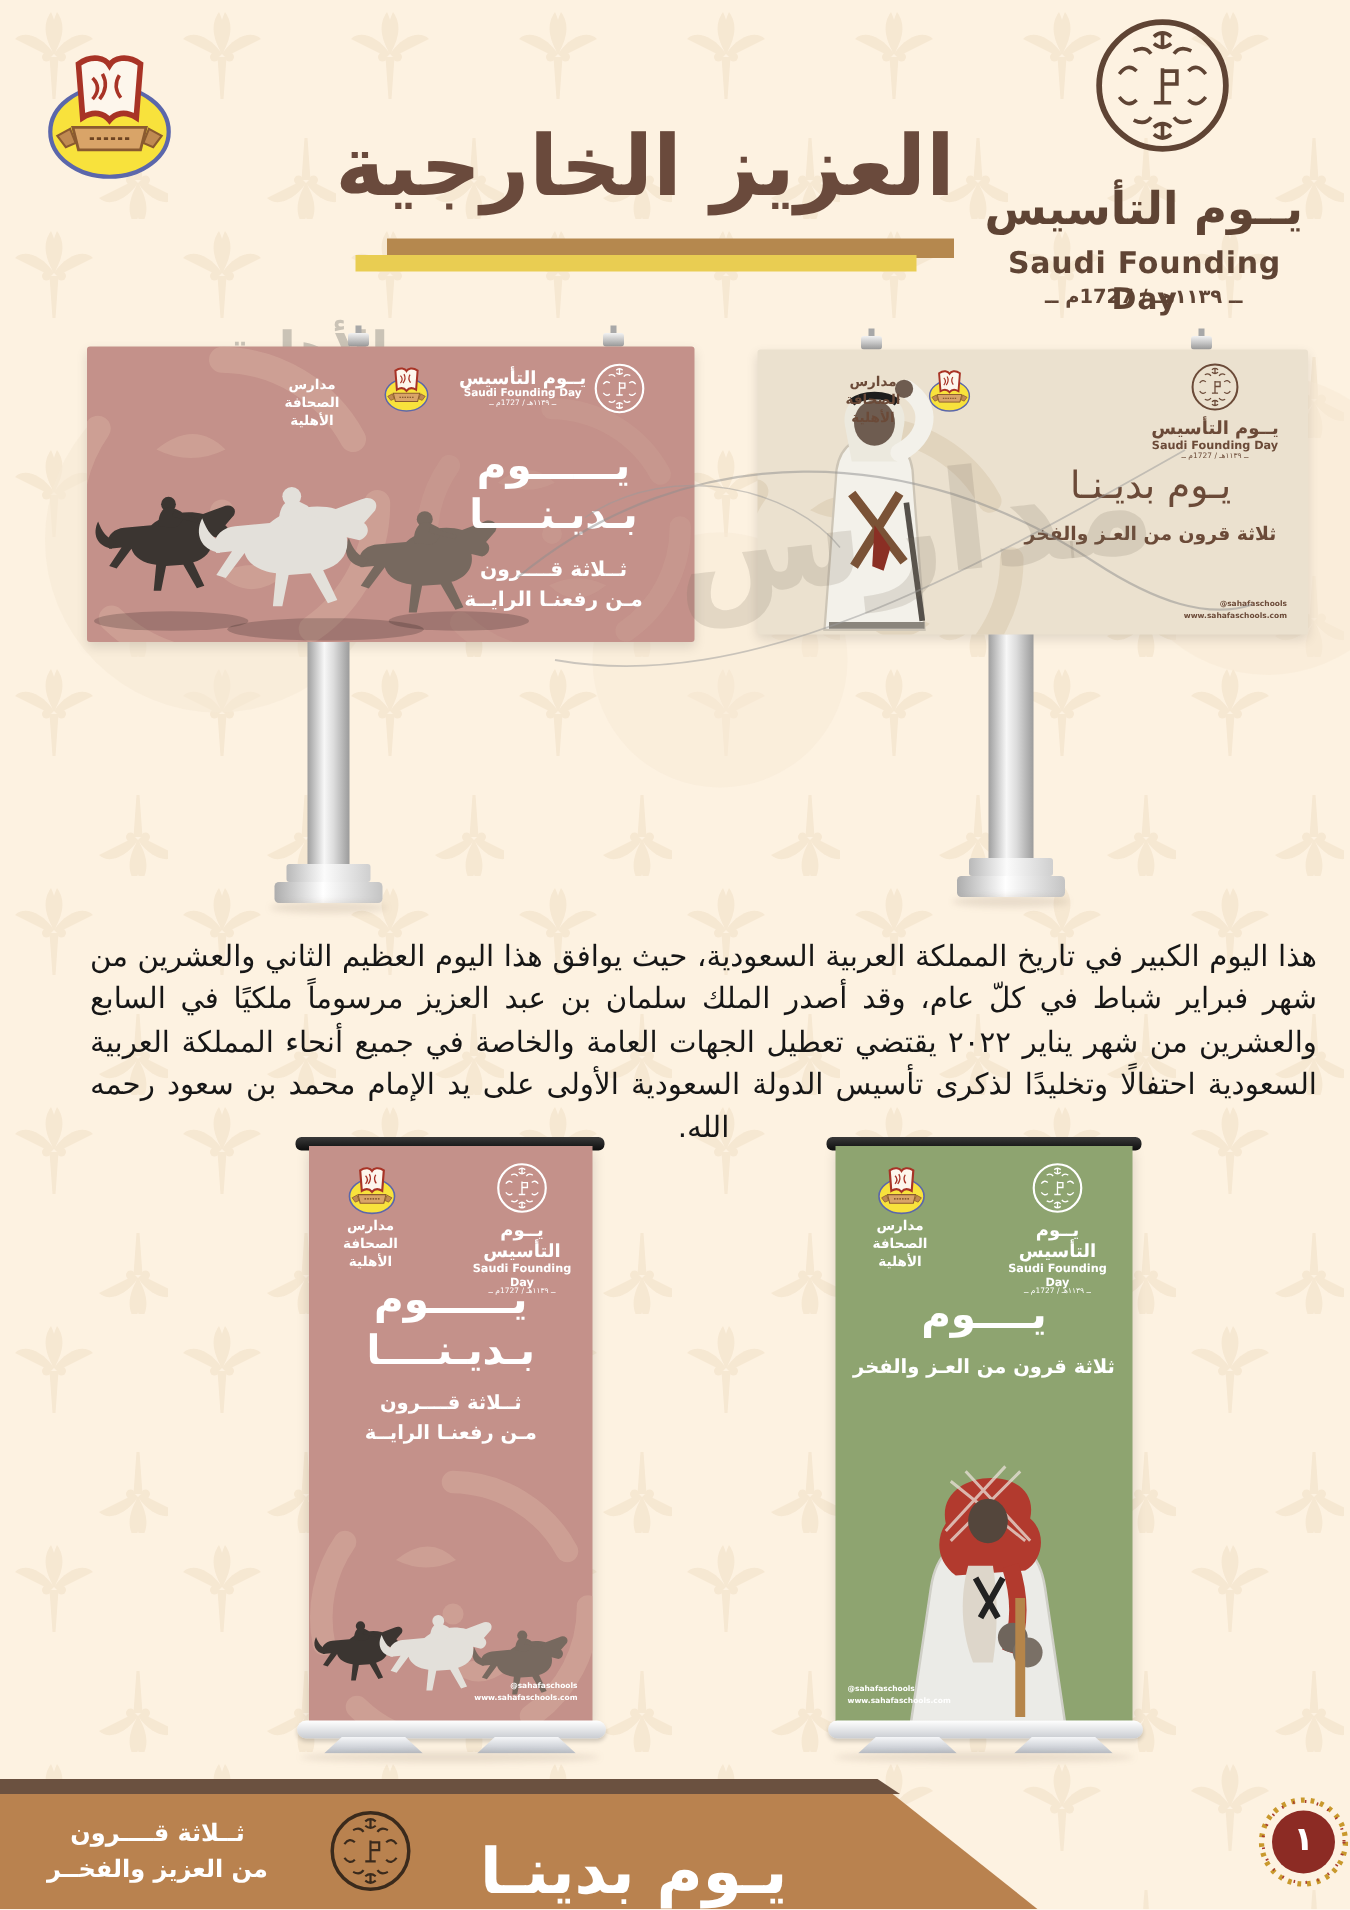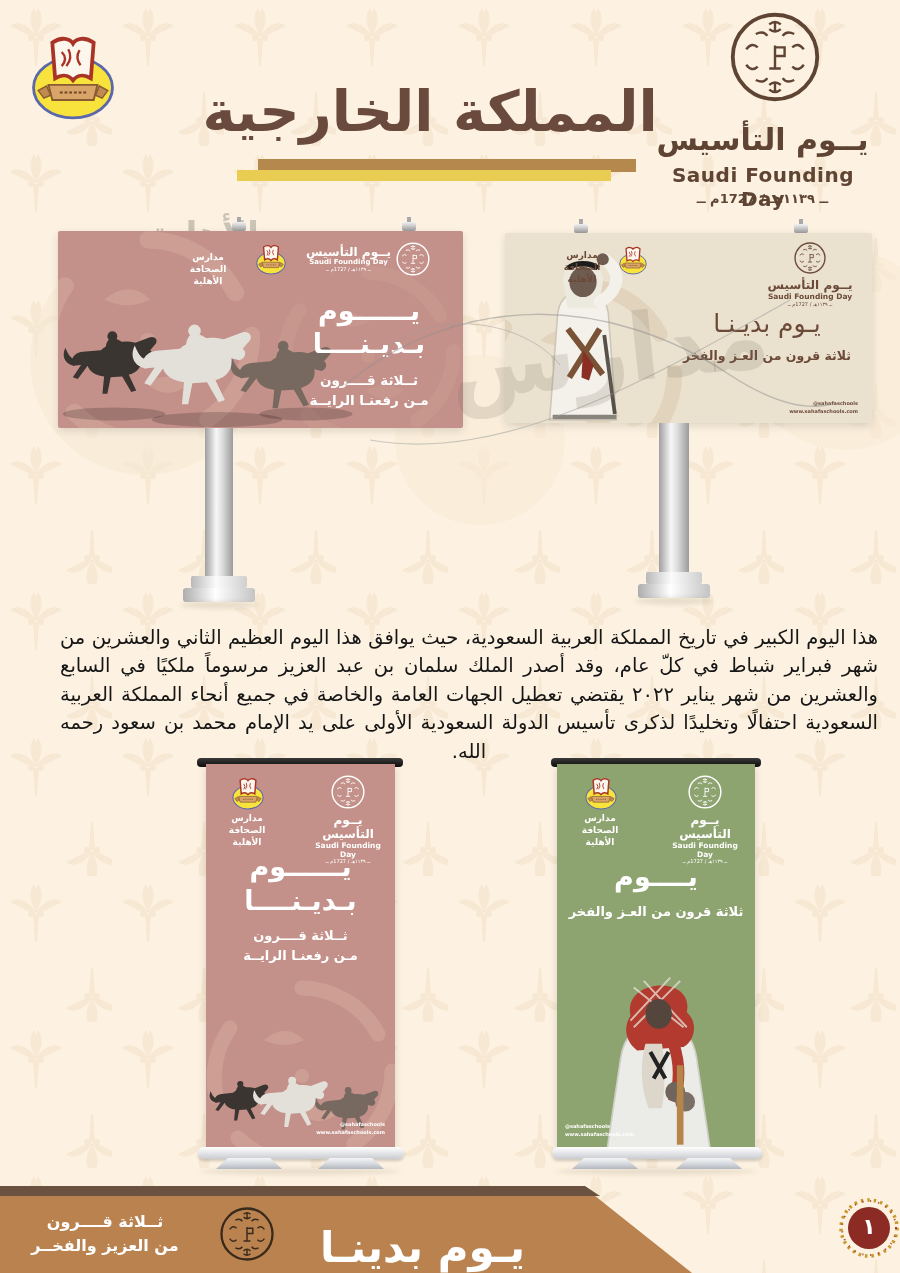--- a/index.html
+++ b/index.html
@@ -172,21 +172,21 @@
   </svg>
 
   <div class="soft-circle" style="left:30px;top:245px;width:230px;height:230px;opacity:.6"></div>
   <div class="soft-circle" style="left:745px;top:250px;width:200px;height:200px;opacity:.55"></div>
   <div class="soft-circle" style="left:395px;top:355px;width:170px;height:170px;opacity:.5"></div>
 
   <svg class="abs" style="left:26px;top:30px" width="94" height="92" viewBox="0 0 100 95">
     <use href="#school"></use>
   </svg>
 
-  <h1 class="abs page-title">المملكة الخارجية</h1>
+  <h1 class="abs page-title">العزيز الخارجية</h1>
   <div class="abs bar-brown"></div>
   <div class="abs bar-gold"></div>
 
   <svg class="abs" style="left:727px;top:9px;color:#5f4434" width="96" height="96" viewBox="0 0 100 100">
     <use href="#emblem"></use>
   </svg>
   <div class="abs fday-ar hdr-fday-ar">يــوم التأسيس</div>
   <div class="abs fday-en hdr-fday-en">Saudi Founding Day</div>
   <div class="abs fday-date hdr-fday-date">ــ ١١٣٩هـ / 1727م ــ</div>
 

